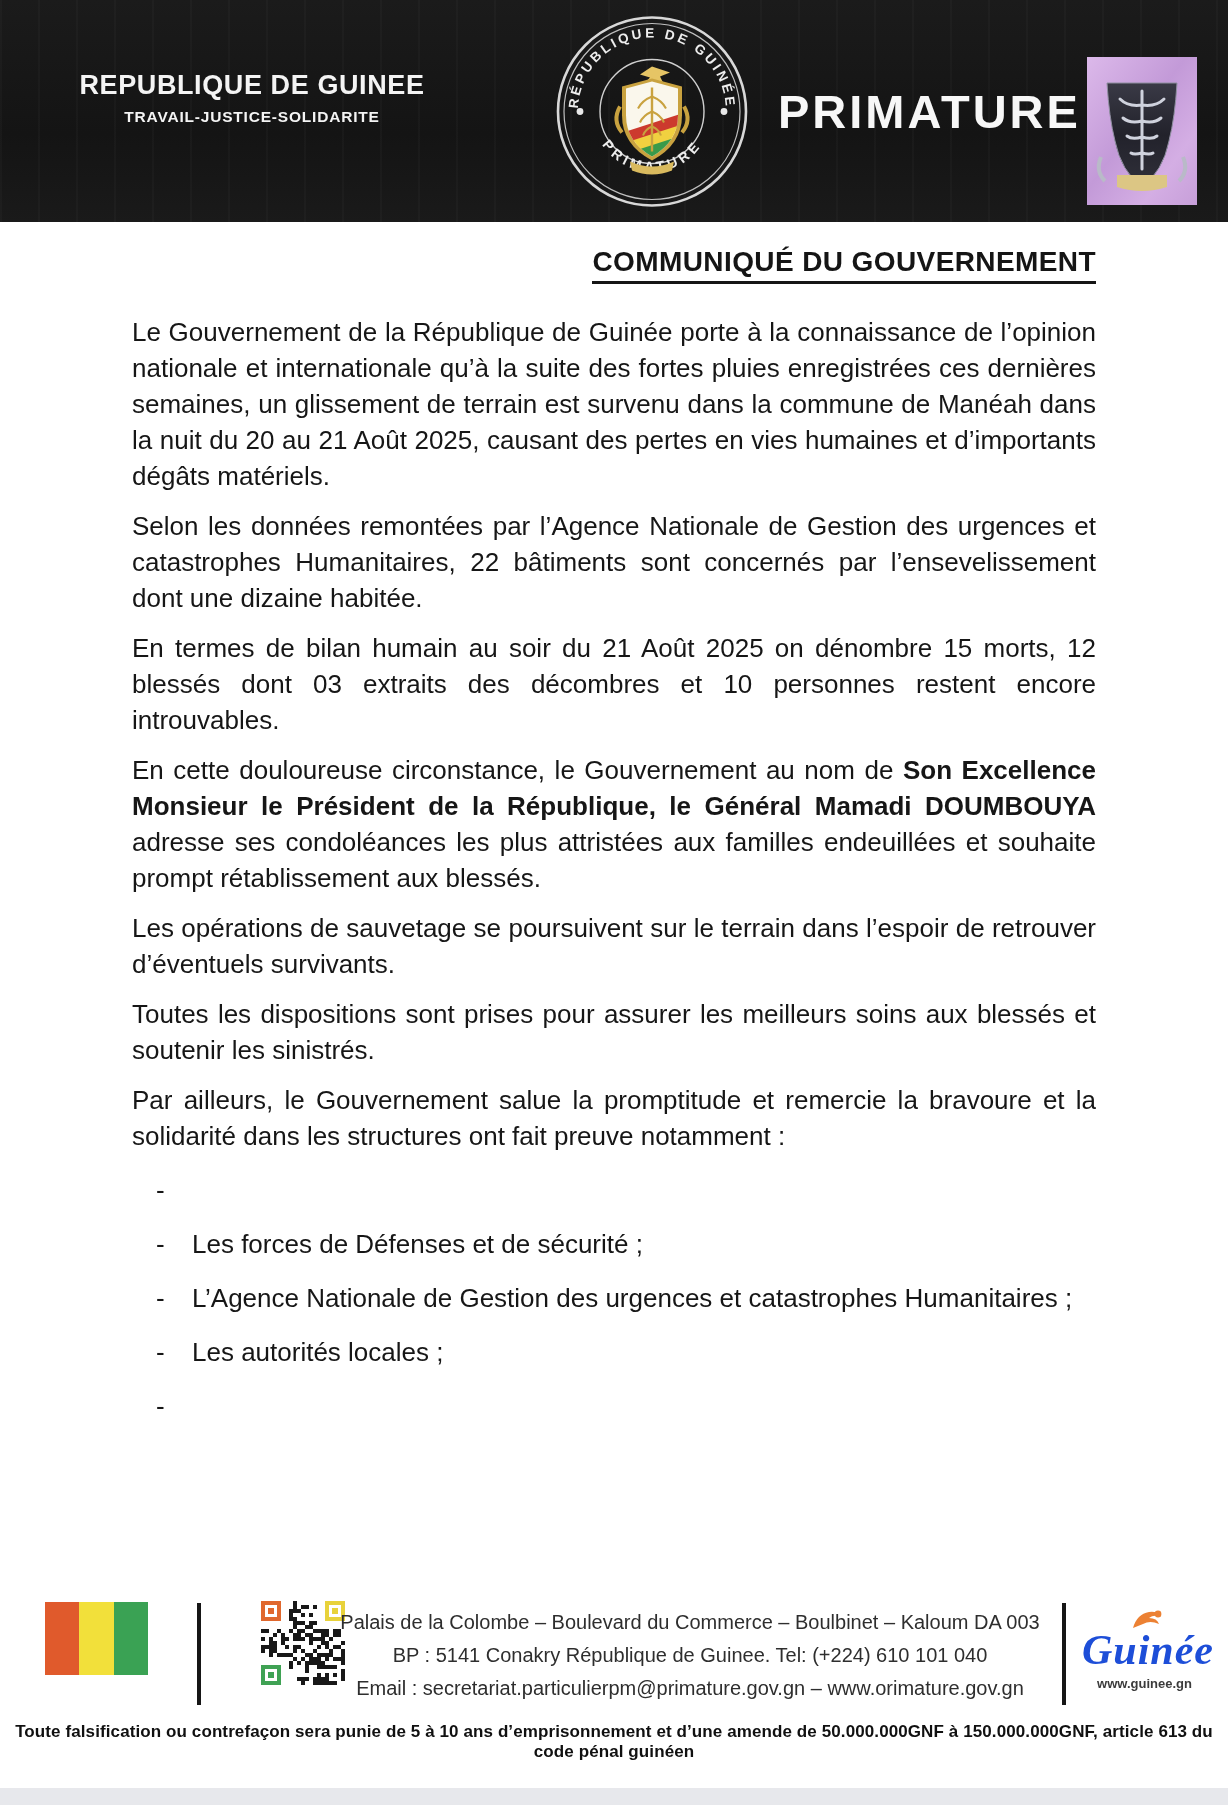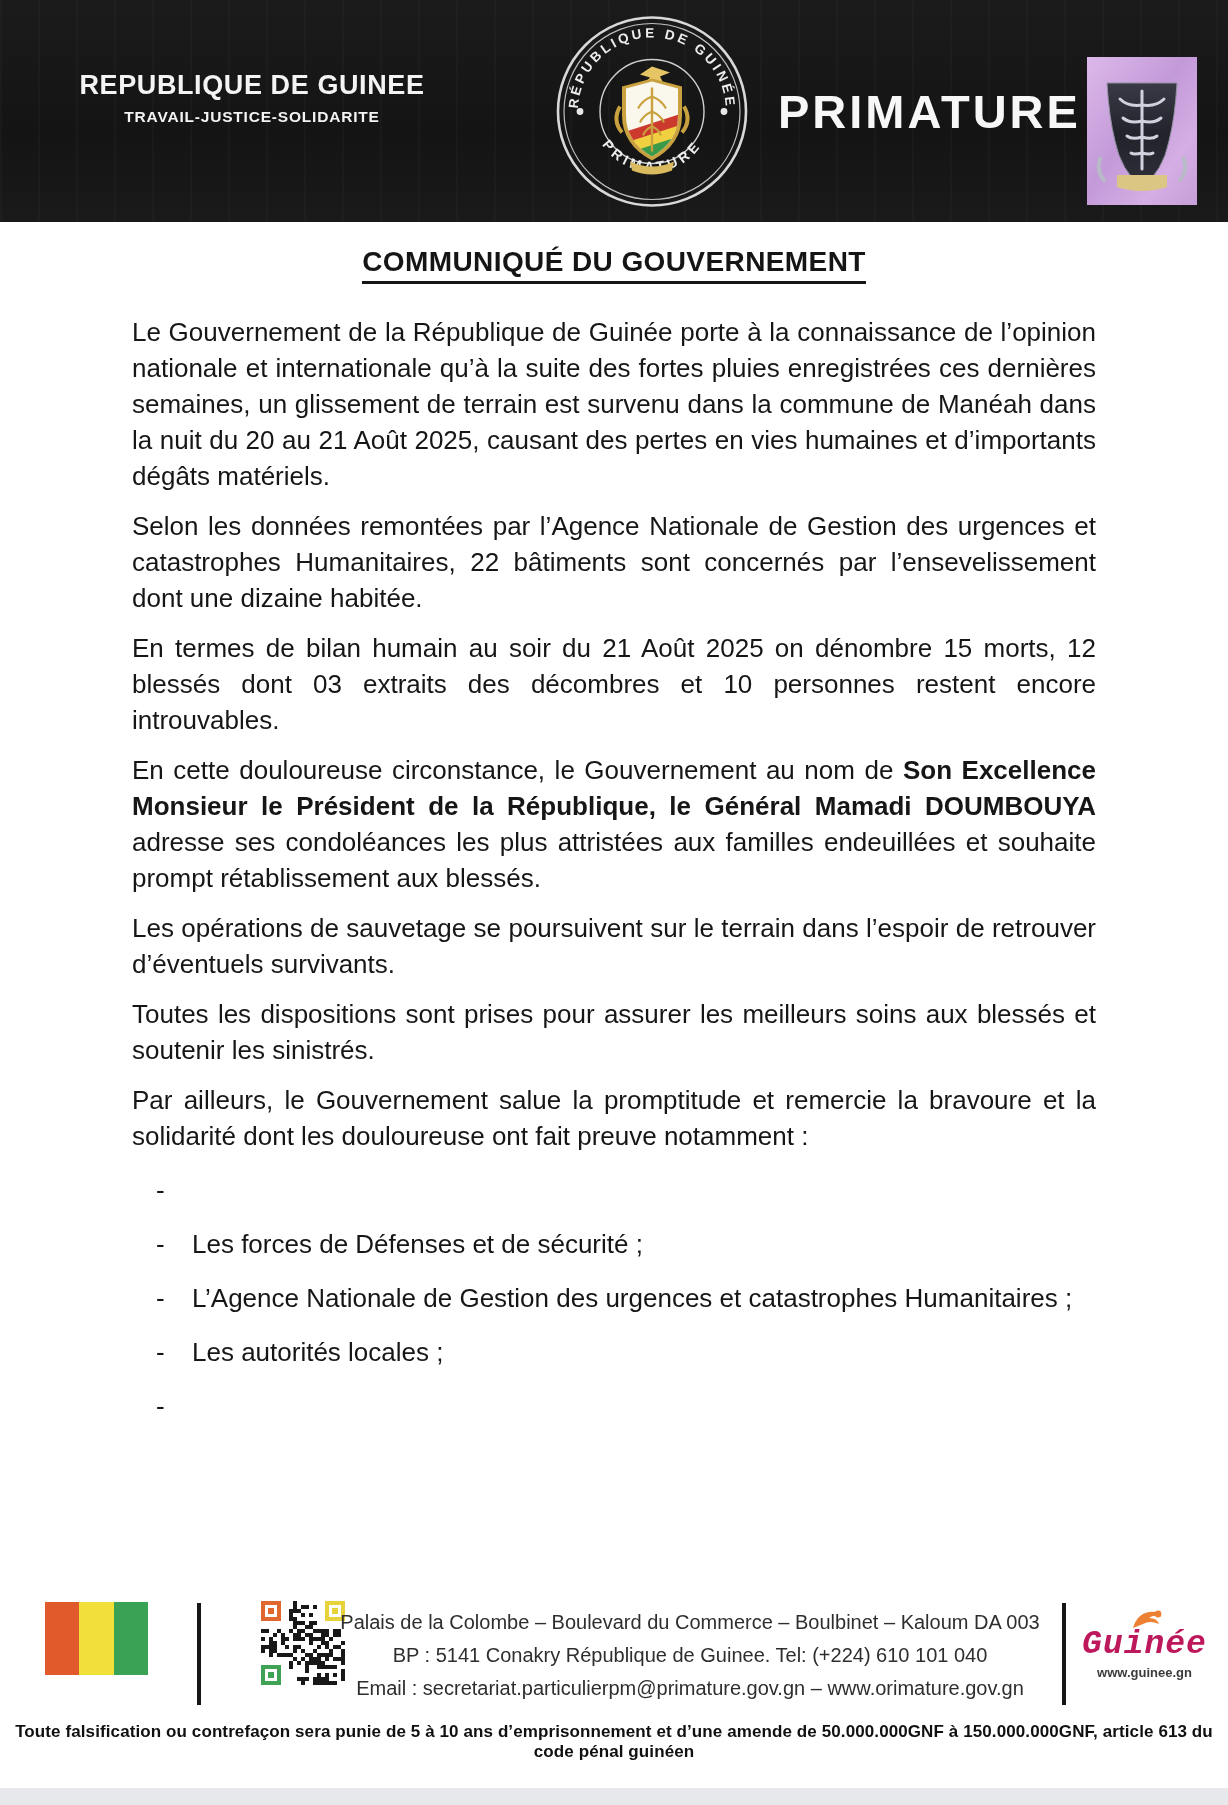--- a/index.html
+++ b/index.html
@@ -21,21 +21,21 @@
   .band-left .motto{font-size:15.5px;font-weight:bold;letter-spacing:.8px;margin-top:7px;white-space:nowrap;}
   .seal{position:absolute;left:552px;top:10px;width:200px;height:203px;}
   .primature-word{
     position:absolute;left:778px;top:84px;color:#f7f7f7;
     font-size:47px;font-weight:bold;letter-spacing:3px;white-space:nowrap;
   }
   .stamp{position:absolute;left:1087px;top:57px;width:110px;height:148px;}
 
   
   .doc{position:absolute;left:132px;top:246px;width:964px;}
-  .doc-title-wrap{text-align:center;margin:0 0 30px 0;}
+  .doc-title-wrap{text-align:right;margin:0 0 30px 0;}
   .doc-title{
     display:inline-block;font-size:28px;font-weight:bold;letter-spacing:.4px;
     border-bottom:3px solid #151515;padding-bottom:3px;color:#151515;
   }
   .para{font-size:26px;line-height:36px;text-align:justify;margin:0 0 14px 0;}
   .para strong{font-weight:bold;}
   .blist{margin:8px 0 0 0;}
   .blist .list-item{display:flex;font-size:26px;line-height:44px;margin:0 0 10px 0;}
   .blist .dash{width:36px;padding-left:24px;flex:none;}
 
@@ -49,22 +49,22 @@
   .qr .m{position:absolute;background:#181818;}
   .qr .eye{position:absolute;width:20px;height:20px;border:4px solid #000;box-sizing:border-box;}
   .qr .eye .pupil{position:absolute;left:3px;top:3px;width:6px;height:6px;}
   .addr{
     position:absolute;left:330px;top:1606px;width:720px;text-align:center;
     color:#2e2e2e;font-size:20px;line-height:33px;font-weight:500;
   }
   .brand{position:absolute;left:1082px;top:1606px;width:125px;text-align:center;}
   .brand .bird{display:block;margin:0 auto -4px auto;}
   .brand .word{
-    font-family:Liberation Mono, monospace;font-style:italic;font-weight:bold;
-    font-size:33px;color:#be185d;letter-spacing:1px;
+    font-family:Liberation Serif, serif;font-style:italic;font-weight:bold;
+    font-size:42px;color:#1d4ed8;letter-spacing:1px;
   }
   .brand .url{font-size:13px;font-weight:bold;color:#3b3b3b;margin-top:2px;}
 
   .legal{
     position:absolute;left:0;top:1722px;width:100%;text-align:center;
     font-size:17px;font-weight:bold;color:#101010;letter-spacing:.1px;
   }
   .bottom-strip{position:absolute;left:0;bottom:0;width:100%;height:17px;background:#e7e8ec;}
 </style>
 </head>
@@ -143,21 +143,21 @@
     <div class="doc-title-wrap">
       <span class="doc-title">COMMUNIQUÉ DU GOUVERNEMENT</span>
     </div>
     <div id="paragraphs">
         <p class="para"><span>Le Gouvernement de la République de Guinée porte à la connaissance de l’opinion nationale et internationale qu’à la suite des fortes pluies enregistrées ces dernières semaines, un glissement de terrain est survenu dans la commune de Manéah dans la nuit du 20 au 21 Août 2025, causant des pertes en vies humaines et d’importants dégâts matériels.</span></p>
         <p class="para"><span>Selon les données remontées par l’Agence Nationale de Gestion des urgences et catastrophes Humanitaires, 22 bâtiments sont concernés par l’ensevelissement dont une dizaine habitée.</span></p>
         <p class="para"><span>En termes de bilan humain au soir du 21 Août 2025 on dénombre 15 morts, 12 blessés dont 03 extraits des décombres et 10 personnes restent encore introuvables.</span></p>
         <p class="para"><span>En cette douloureuse circonstance, le Gouvernement au nom de </span><strong>Son Excellence Monsieur le Président de la République, le Général Mamadi DOUMBOUYA</strong><span> adresse ses condoléances les plus attristées aux familles endeuillées et souhaite prompt rétablissement aux blessés.</span></p>
         <p class="para"><span>Les opérations de sauvetage se poursuivent sur le terrain dans l’espoir de retrouver d’éventuels survivants.</span></p>
         <p class="para"><span>Toutes les dispositions sont prises pour assurer les meilleurs soins aux blessés et soutenir les sinistrés.</span></p>
-        <p class="para"><span>Par ailleurs, le Gouvernement salue la promptitude et remercie la bravoure et la solidarité dont les douloureuse ont fait preuve notamment :</span></p>
+        <p class="para"><span>Par ailleurs, le Gouvernement salue la promptitude et remercie la bravoure et la solidarité dans les structures ont fait preuve notamment :</span></p>
         <div class="blist">
           <div class="list-item">
             <span class="dash">-</span>
           </div>
           <div class="list-item">
             <span class="dash">-</span>
             <span>Les forces de Défenses et de sécurité ;</span>
           </div>
           <div class="list-item">
             <span class="dash">-</span>

